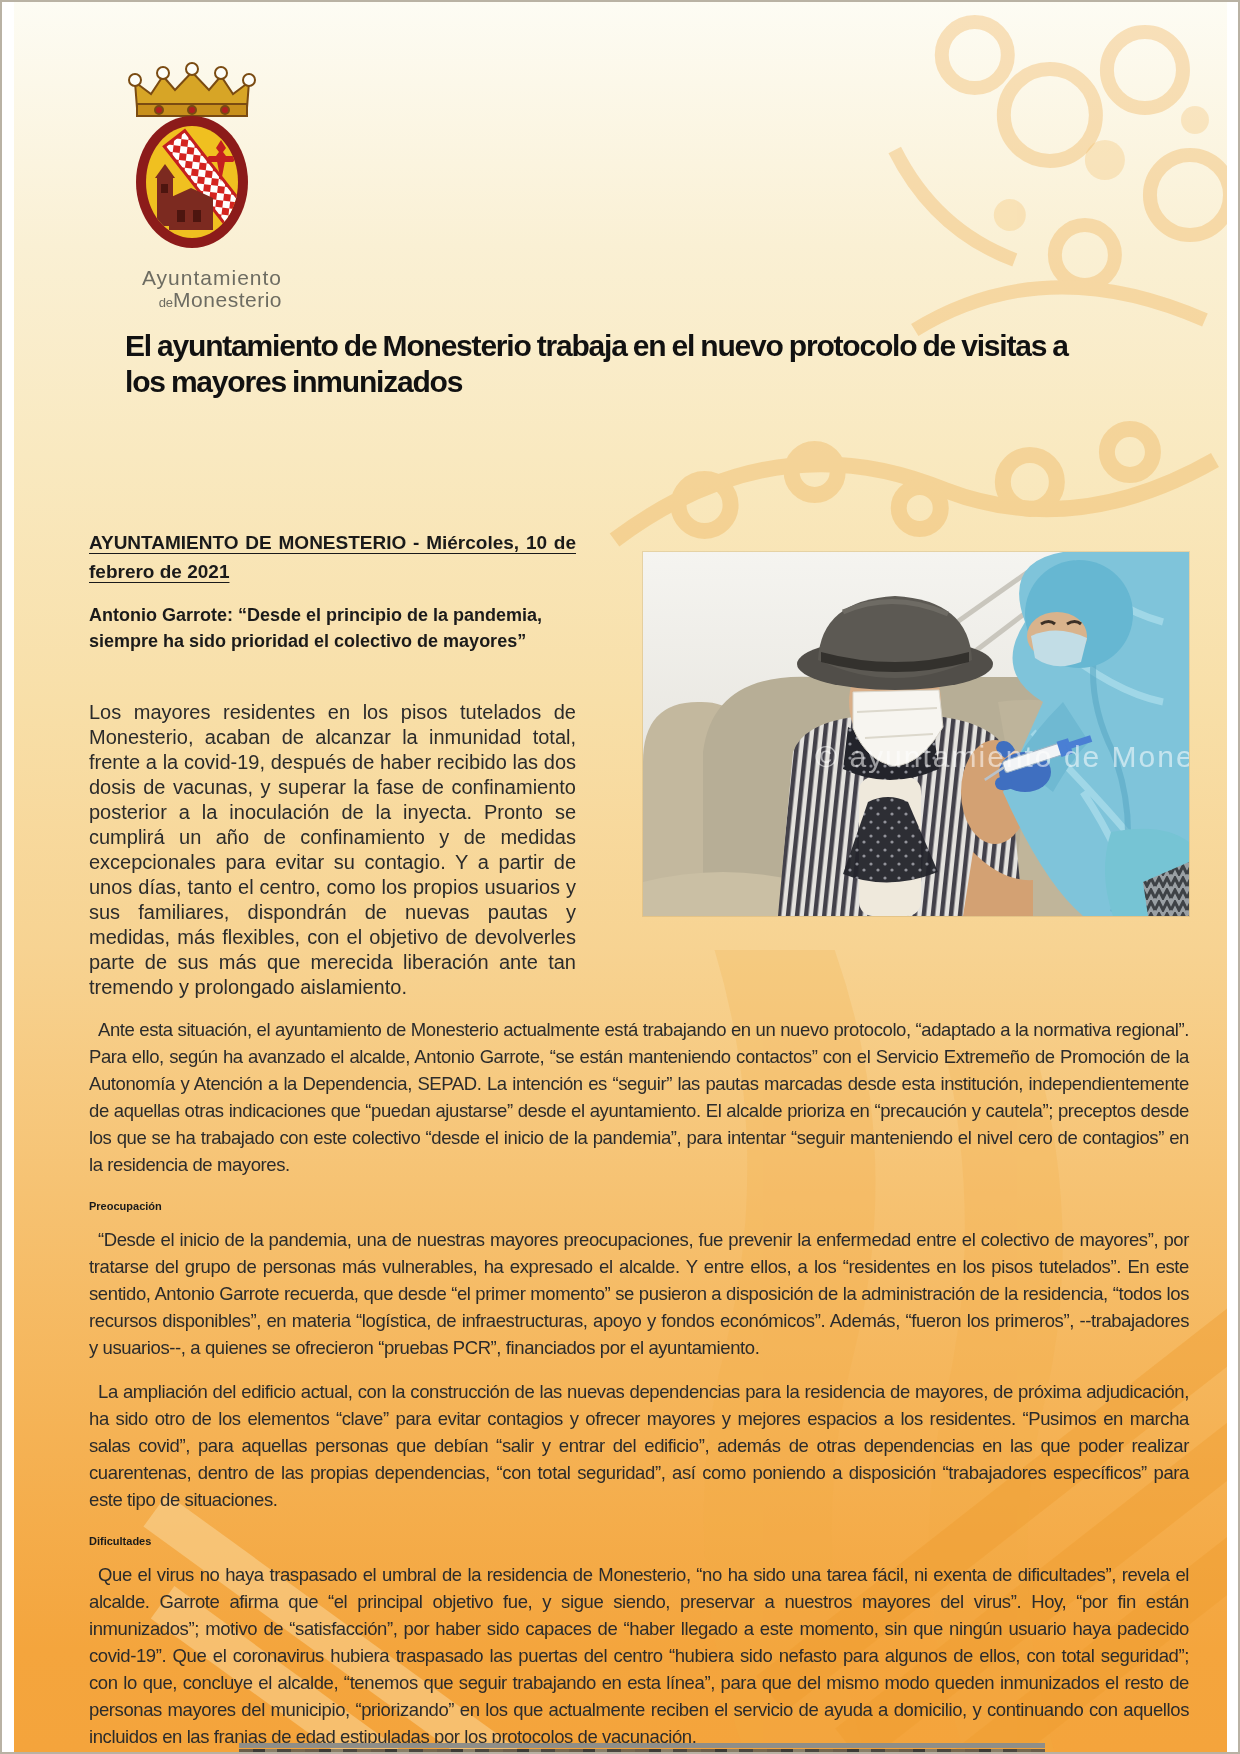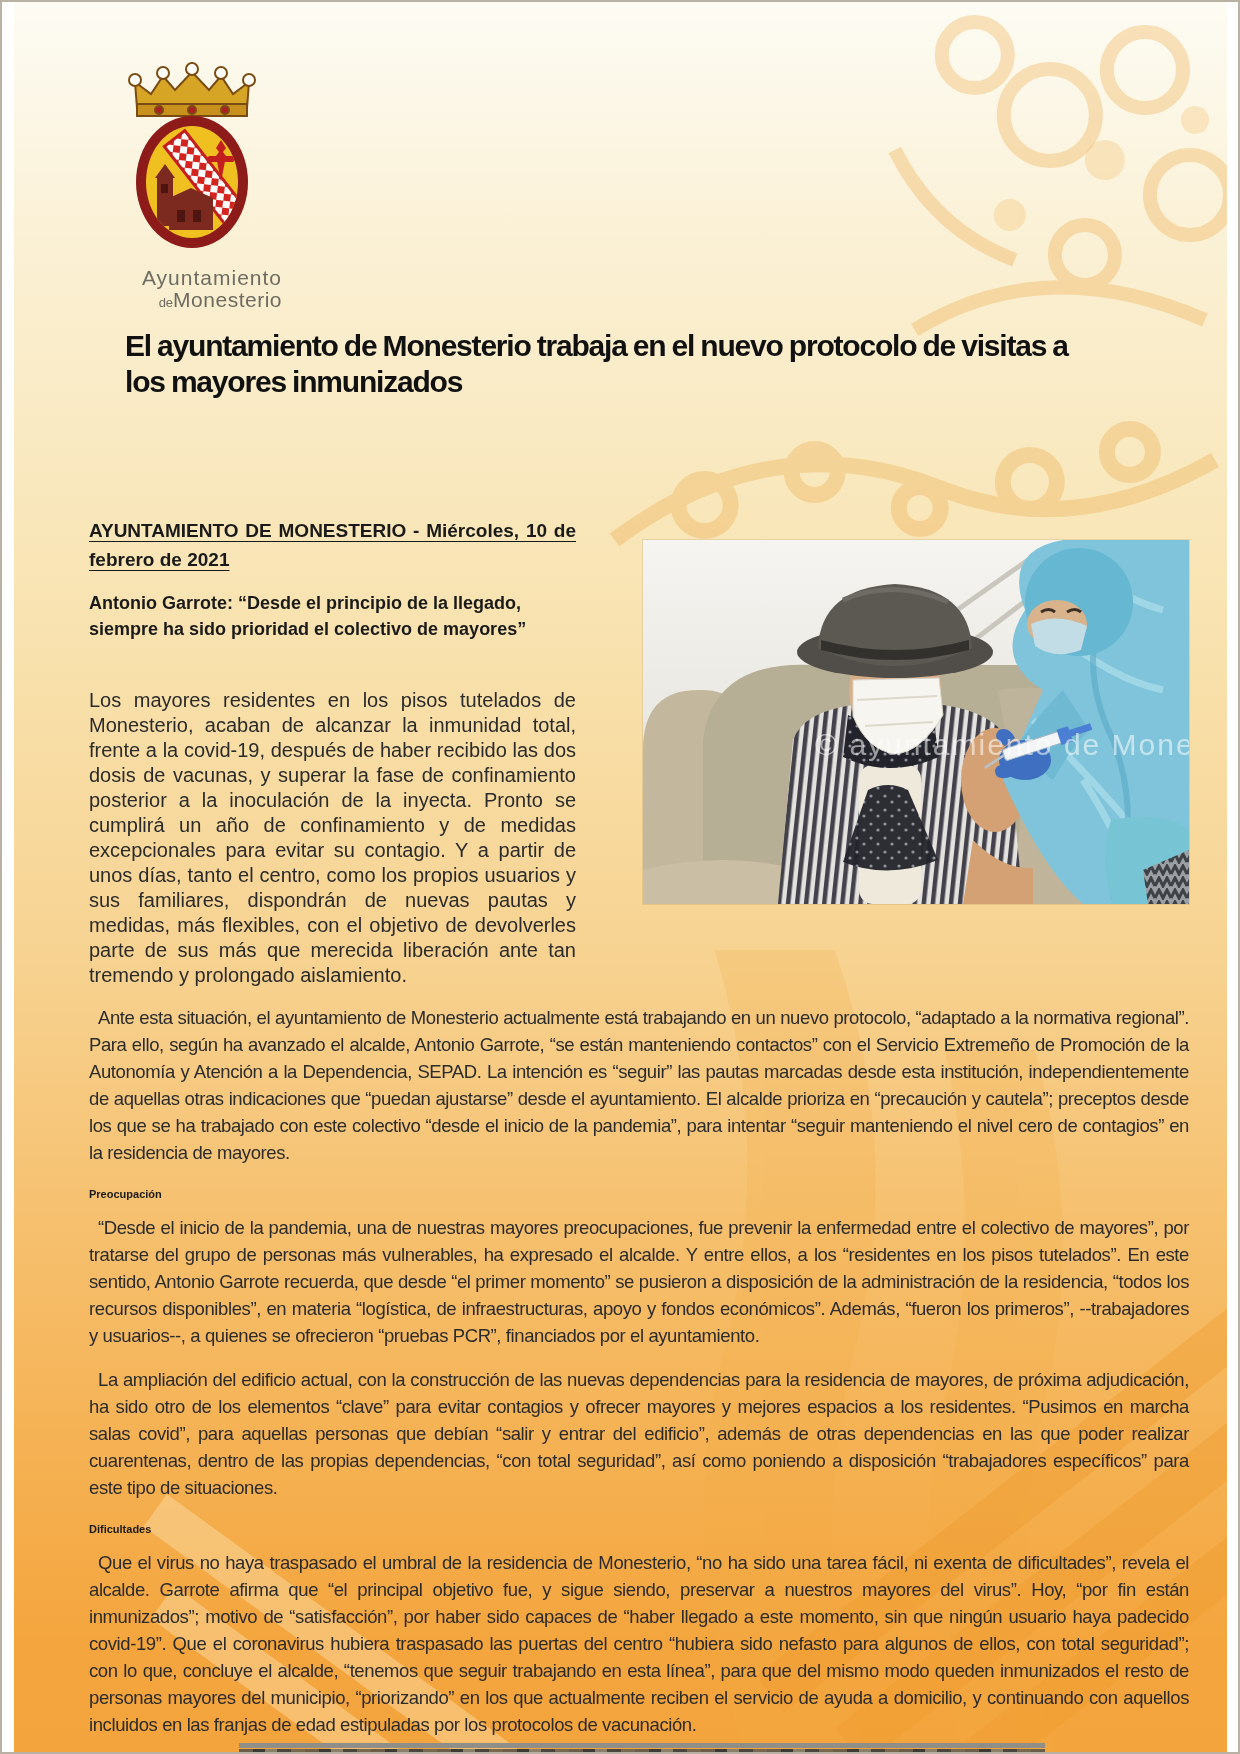--- a/index.html
+++ b/index.html
@@ -22,21 +22,21 @@
   .logo-text2{font-size:21px;color:#6d6c62;letter-spacing:.5px;line-height:20px;}
   .logo-text2 .de{font-size:13px;letter-spacing:0;}
 
   .title{
     position:absolute;left:75px;top:328px;width:965px;
     font-size:30px;font-weight:bold;color:#111111;
     letter-spacing:-1.2px;word-spacing:-1px;line-height:36px;margin-left:36px;
   }
 
   .content{position:absolute;left:75px;top:516px;width:1100px;color:#262626;}
-  .row{display:flex;}
+  .row{display:flex;margin-top:12px;}
   .leftcol{width:487px;flex:none;}
   .dateline{
     font-size:19px;font-weight:bold;color:#1a1a1a;line-height:29px;
     text-decoration:underline;text-underline-offset:4px;
     text-align:justify;text-align-last:left;
   }
   .subtitle{
     margin-top:16px;font-size:18px;font-weight:bold;color:#1a1a1a;line-height:26px;
   }
   .lead{
@@ -151,21 +151,21 @@
     <div class="logo-text1">Ayuntamiento</div>
     <div class="logo-text2"><span class="de">de</span><span>Monesterio</span></div>
   </div>
 
   <div class="title">El ayuntamiento de Monesterio trabaja en el nuevo protocolo de visitas a los mayores inmunizados</div>
 
   <div class="content">
     <div class="row">
       <div class="leftcol">
         <div class="dateline">AYUNTAMIENTO DE MONESTERIO - Miércoles, 10 de febrero de 2021</div>
-        <div class="subtitle">Antonio Garrote: “Desde el principio de la llegado, siempre ha sido prioridad el colectivo de mayores”</div>
+        <div class="subtitle">Antonio Garrote: “Desde el principio de la pandemia, siempre ha sido prioridad el colectivo de mayores”</div>
         <div class="lead">Los mayores residentes en los pisos tutelados de Monesterio, acaban de alcanzar la inmunidad total, frente a la covid-19, después de haber recibido las dos dosis de vacunas, y superar la fase de confinamiento posterior a la inoculación de la inyecta. Pronto se cumplirá un año de confinamiento y de medidas excepcionales para evitar su contagio. Y a partir de unos días, tanto el centro, como los propios usuarios y sus familiares, dispondrán de nuevas pautas y medidas, más flexibles, con el objetivo de devolverles parte de sus más que merecida liberación ante tan tremendo y prolongado aislamiento.</div>
       </div>
 
       <div class="photo-wrap">
         <svg width="546" height="364" viewBox="0 0 546 364">
           <defs>
             <linearGradient id="wall" x1="0" y1="0" x2="0" y2="1">
               <stop offset="0" stop-color="#f5f4f0"></stop>
                 <stop offset="1" stop-color="#dedcd4"></stop>
             </linearGradient>

